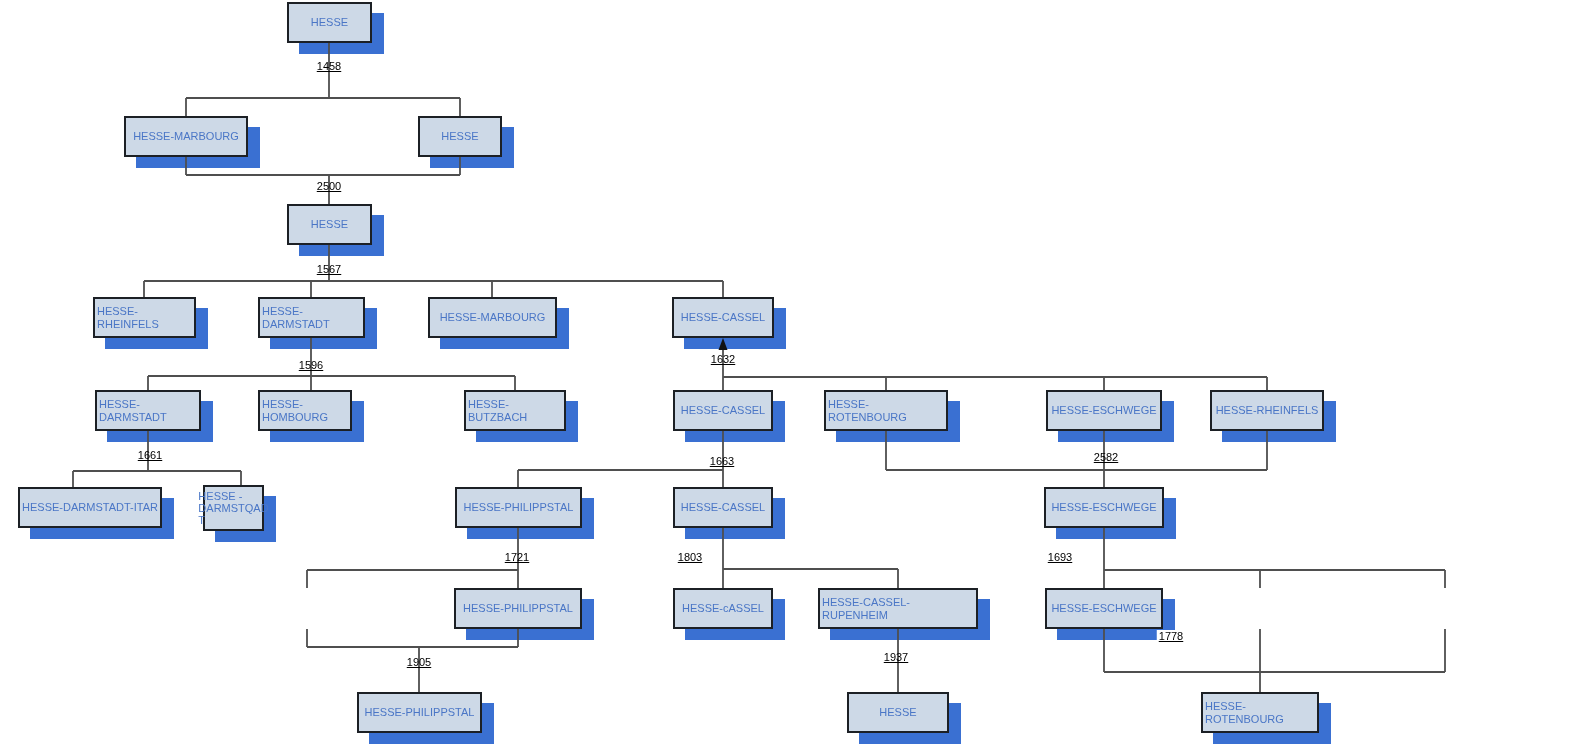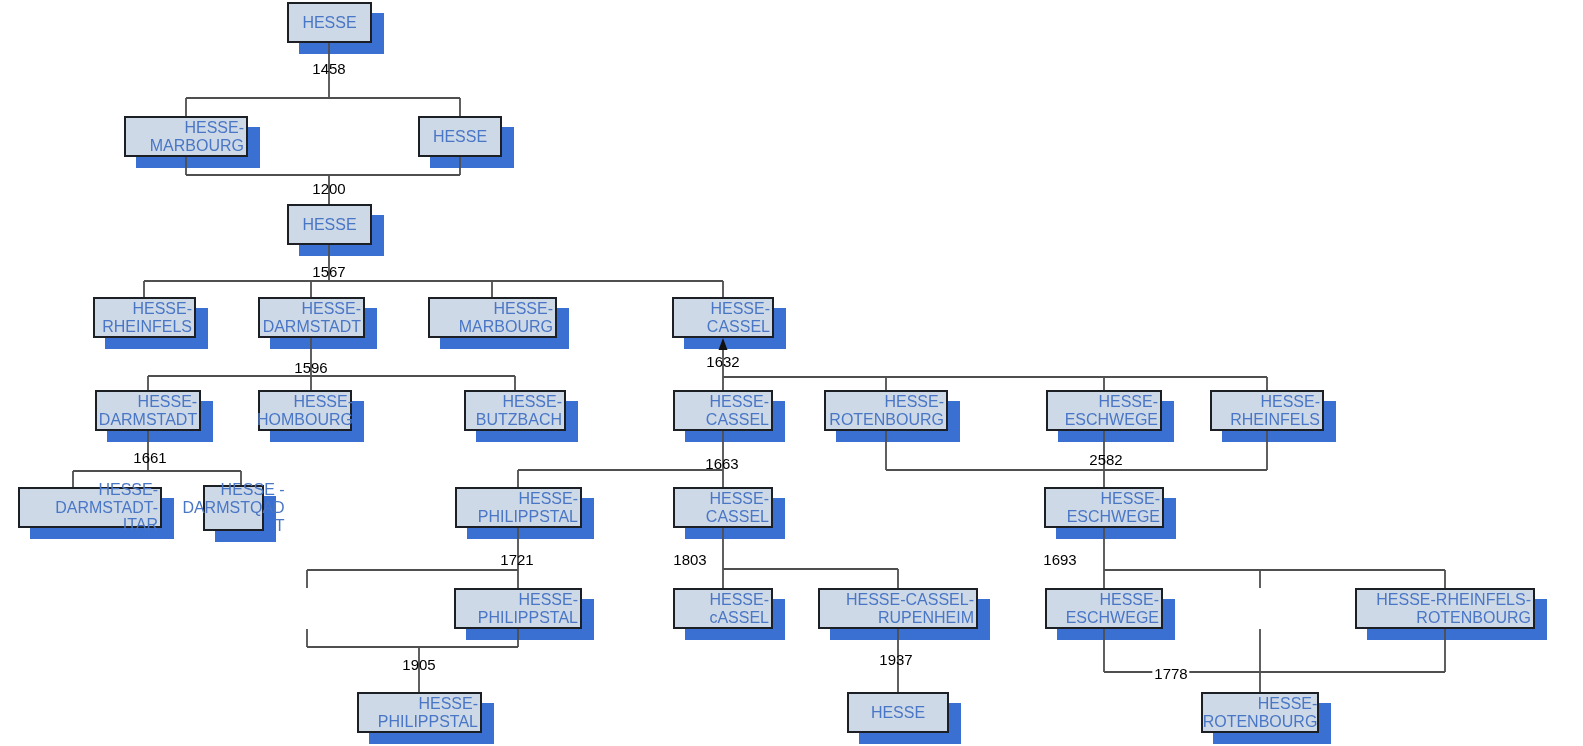--- a/index.html
+++ b/index.html
@@ -11,41 +11,42 @@
     height: 746px;
     background: #ffffff;
     overflow: hidden;
   }
   .node {
     position: absolute;
     height: 41px;
     display: flex;
     align-items: center;
     justify-content: center;
-    text-align: right;
+    text-align: left;
     background: #cdd9e7;
     border: 2px solid #1c2025;
     box-shadow: 12px 11px 0 0 #3a70d2;
     color: #4a76c6;
-    font-size: 16px;
+    font-size: 11px;
     line-height: 1.12;
     padding: 1px 2px;
   }
   .lines {
     position: absolute;
     left: 0;
     top: 0;
     pointer-events: none;
   }
   .date {
     position: absolute;
     transform: translateX(-50%);
-    font-size: 15px;
+    font-size: 11px;
     color: #000000;
     white-space: nowrap;
+    text-decoration: underline;
   }
   .date.on-line {
     background: #ffffff;
     padding: 0 2px;
   }
 </style>
 </head>
 <body>
 
 <div class="canvas">
@@ -73,21 +74,20 @@
   <div class="node" style="left:18px;top:487px;width:144px">HESSE-DARMSTADT-ITAR</div>
   <div class="node" style="left:203px;top:485px;width:61px;height:46px">HESSE - DARMSTQAD T</div>
   <div class="node" style="left:455px;top:487px;width:127px">HESSE-PHILIPPSTAL</div>
   <div class="node" style="left:673px;top:487px;width:100px">HESSE-CASSEL</div>
   <div class="node" style="left:1044px;top:487px;width:120px">HESSE-ESCHWEGE</div>
 
   <div class="node" style="left:454px;top:588px;width:128px">HESSE-PHILIPPSTAL</div>
   <div class="node" style="left:673px;top:588px;width:100px">HESSE-cASSEL</div>
   <div class="node" style="left:818px;top:588px;width:160px">HESSE-CASSEL-RUPENHEIM</div>
   <div class="node" style="left:1045px;top:588px;width:118px">HESSE-ESCHWEGE</div>
-  <div class="node" style="left:1355px;top:588px;width:180px">HESSE-RHEINFELS-ROTENBOURG</div>
 
   <div class="node" style="left:357px;top:692px;width:125px">HESSE-PHILIPPSTAL</div>
   <div class="node" style="left:847px;top:692px;width:102px">HESSE</div>
   <div class="node" style="left:1201px;top:692px;width:118px">HESSE-ROTENBOURG</div>
 
   <svg class="lines" width="1583" height="746" viewBox="0 0 1583 746">
     <path d="M329 43V98M186 98H460M186 98V116M460 98V116
              M186 157V175M460 157V175M186 175H460M329 175V204
              M329 245V281M144 281H723M144 281V297M311 281V297M492 281V297M723 281V297
              M311 338V376M148 376H515M148 376V390M311 376V390M515 376V390
@@ -98,27 +98,27 @@
              M518 528V570M307 570H518M307 570V588M518 570V588
              M723 528V569M723 569H898M723 569V588M898 569V588
              M1104 528V570M1104 570H1445M1104 570V588M1260 570V588M1445 570V588
              M307 629V647M518 629V647M307 647H518M419 647V692
              M898 629V692
              M1104 629V672M1445 629V672M1104 672H1445M1260 629V692" fill="none" stroke="#4f4f4f" stroke-width="1.8"></path>
     <polygon points="723,338 718.5,350 727.5,350" fill="#111111"></polygon>
   </svg>
 
   <span class="date" style="left:329px;top:60px">1458</span>
-  <span class="date" style="left:329px;top:180px">1200</span>
+  <span class="date" style="left:329px;top:180px">2500</span>
   <span class="date" style="left:329px;top:263px">1567</span>
   <span class="date" style="left:311px;top:359px">1596</span>
   <span class="date" style="left:723px;top:353px">1632</span>
   <span class="date" style="left:150px;top:449px">1661</span>
   <span class="date" style="left:722px;top:455px">1663</span>
   <span class="date" style="left:1106px;top:451px">2582</span>
   <span class="date" style="left:517px;top:551px">1721</span>
   <span class="date" style="left:690px;top:551px">1803</span>
   <span class="date" style="left:1060px;top:551px">1693</span>
   <span class="date" style="left:419px;top:656px">1905</span>
   <span class="date" style="left:896px;top:651px">1937</span>
-  <span class="date on-line" style="left:1171px;top:665px">1778</span>
+  <span class="date on-line" style="left:1171px;top:630px">1778</span>
 
 </div>
 
 </body></html>

